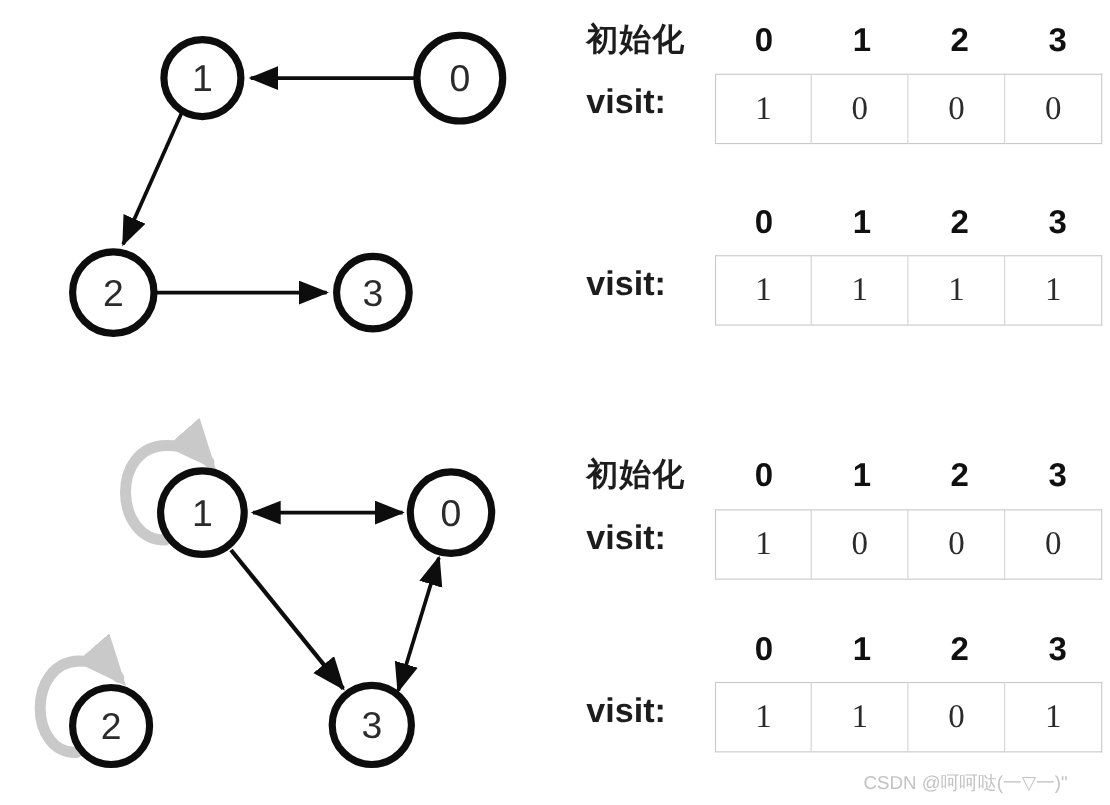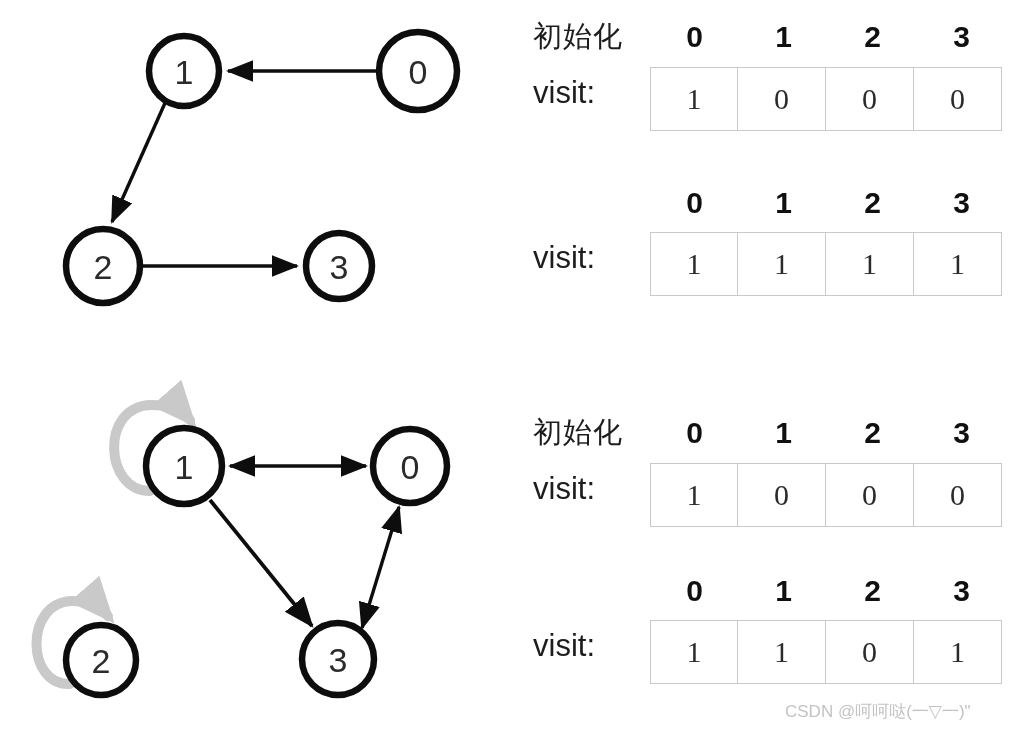--- a/index.html
+++ b/index.html
@@ -23,27 +23,27 @@
 
   
   .table-block{position:absolute;}
   #table-1{left:525px;top:22px;}
   #table-2{left:525px;top:190px;}
   #table-3{left:525px;top:418px;}
   #table-4{left:525px;top:578px;}
 
   .tbl-init{
     position:absolute;left:8px;top:0px;
-    font-size:29px;font-weight:400;letter-spacing:1px;
+    font-size:29px;font-weight:700;letter-spacing:1px;
     color:#1d1d1d;white-space:nowrap;line-height:1;
     font-family:"Liberation Sans","DejaVu Sans",sans-serif;
   }
   .tbl-visit{
     position:absolute;left:8px;
-    font-size:31px;font-weight:400;color:#1d1d1d;
+    font-size:31px;font-weight:700;color:#1d1d1d;
     white-space:nowrap;line-height:1;
     font-family:"Liberation Sans","DejaVu Sans",sans-serif;
   }
   .hdr-row{position:absolute;left:125px;top:0px;display:flex;}
   .hdr-cell{
     width:89px;text-align:center;
     font-size:30px;font-weight:700;color:#101010;line-height:1;
     font-family:"Liberation Sans","DejaVu Sans",sans-serif;
   }
   .grid-row{position:absolute;left:125px;display:flex;}

